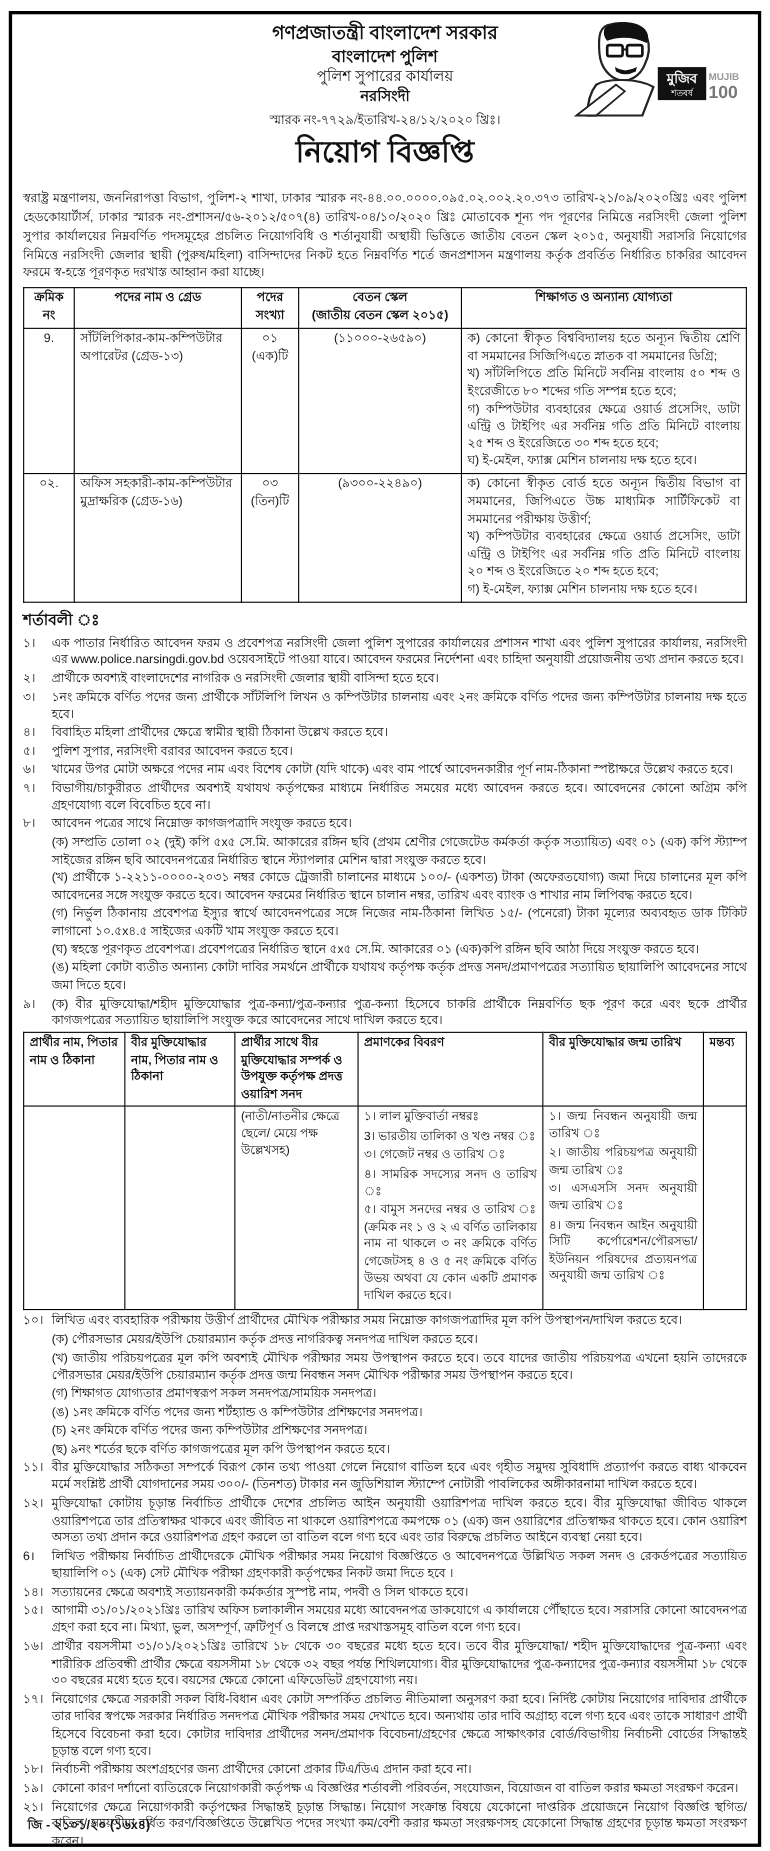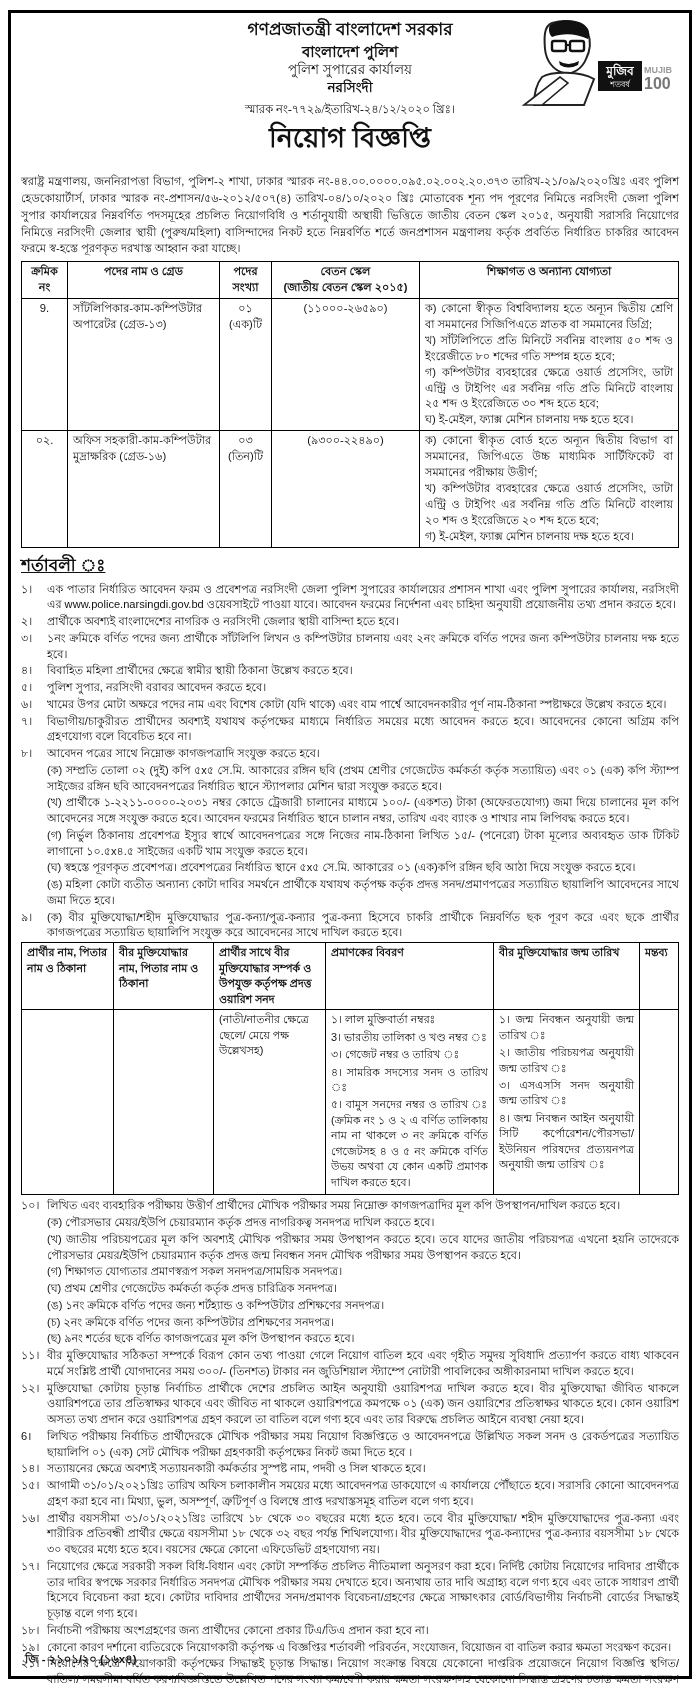--- a/index.html
+++ b/index.html
@@ -22,21 +22,21 @@
   .logo{position:absolute;right:0;top:-2px;width:165px;height:92px;}
   .title{text-align:center;font-size:27px;font-weight:bold;margin:4px 0 20px 0;line-height:1.1;}
   .intro{font-size:11.2px;line-height:1.5;text-align:justify;margin:0 0 4px 0;}
   
   table{border-collapse:collapse;width:100%;}
   th,td{border:1.6px solid #000;padding:2px 5px;vertical-align:top;font-size:11.2px;line-height:1.42;}
   th{font-weight:bold;text-align:center;}
   .center{text-align:center;}
   .qline{text-align:justify;}
   
-  .cond-title{font-weight:bold;font-size:17px;margin:4px 0 2px 0;text-decoration:underline;}
+  .cond-title{font-weight:bold;font-size:14px;margin:4px 0 2px 0;}
   .cond{display:flex;font-size:11.1px;line-height:1.42;margin-bottom:1px;}
   .cnum{flex:0 0 26px;}
   .ctext{flex:1;text-align:justify;}
   .sub{padding-left:26px;font-size:11.1px;line-height:1.42;text-align:justify;margin-bottom:1px;}
   .mukti-wrap{margin:0 0 3px 0;}
   .mukti th{font-size:10.9px;font-weight:bold;text-align:left;}
   .mukti td{font-size:10.9px;}
   .mline{margin-bottom:2px;text-align:justify;}
   .tall-empty{height:150px;}
   .print-code{position:absolute;left:14px;bottom:6px;font-size:11.5px;font-weight:bold;}
@@ -220,21 +220,20 @@
       </table>
     </div>
 
     <div class="cond">
         <span class="cnum">১০।</span>
         <span class="ctext">লিখিত এবং ব্যবহারিক পরীক্ষায় উত্তীর্ণ প্রার্থীদের মৌখিক পরীক্ষার সময় নিম্নোক্ত কাগজপত্রাদির মূল কপি উপস্থাপন/দাখিল করতে হবে।</span>
       </div>
     <div class="sub">(ক) পৌরসভার মেয়র/ইউপি চেয়ারম্যান কর্তৃক প্রদত্ত নাগরিকত্ব সনদপত্র দাখিল করতে হবে।</div>
     <div class="sub">(খ) জাতীয় পরিচয়পত্রের মূল কপি অবশ্যই মৌখিক পরীক্ষার সময় উপস্থাপন করতে হবে। তবে যাদের জাতীয় পরিচয়পত্র এখনো হয়নি তাদেরকে পৌরসভার মেয়র/ইউপি চেয়ারম্যান কর্তৃক প্রদত্ত জন্ম নিবন্ধন সনদ মৌখিক পরীক্ষার সময় উপস্থাপন করতে হবে।</div>
     <div class="sub">(গ) শিক্ষাগত যোগ্যতার প্রমাণস্বরূপ সকল সনদপত্র/সাময়িক সনদপত্র।</div>
-    <div class="sub">(ঘ) প্রথম শ্রেণীর গেজেটেড কর্মকর্তা কর্তৃক প্রদত্ত চারিত্রিক সনদপত্র।</div>
     <div class="sub">(ঙ) ১নং ক্রমিকে বর্ণিত পদের জন্য শর্টহ্যান্ড ও কম্পিউটার প্রশিক্ষণের সনদপত্র।</div>
     <div class="sub">(চ) ২নং ক্রমিকে বর্ণিত পদের জন্য কম্পিউটার প্রশিক্ষণের সনদপত্র।</div>
     <div class="sub">(ছ) ৯নং শর্তের ছকে বর্ণিত কাগজপত্রের মূল কপি উপস্থাপন করতে হবে।</div>
     <div class="cond">
         <span class="cnum">১১।</span>
         <span class="ctext">বীর মুক্তিযোদ্ধার সঠিকতা সম্পর্কে বিরূপ কোন তথ্য পাওয়া গেলে নিয়োগ বাতিল হবে এবং গৃহীত সমুদয় সুবিধাদি প্রত্যার্পণ করতে বাধ্য থাকবেন মর্মে সংশ্লিষ্ট প্রার্থী যোগদানের সময় ৩০০/- (তিনশত) টাকার নন জুডিশিয়াল স্ট্যাম্পে নোটারী পাবলিকের অঙ্গীকারনামা দাখিল করতে হবে।</span>
       </div>
     <div class="cond">
         <span class="cnum">১২।</span>
         <span class="ctext">মুক্তিযোদ্ধা কোটায় চূড়ান্ত নির্বাচিত প্রার্থীকে দেশের প্রচলিত আইন অনুযায়ী ওয়ারিশপত্র দাখিল করতে হবে। বীর মুক্তিযোদ্ধা জীবিত থাকলে ওয়ারিশপত্রে তার প্রতিস্বাক্ষর থাকবে এবং জীবিত না থাকলে ওয়ারিশপত্রে কমপক্ষে ০১ (এক) জন ওয়ারিশের প্রতিস্বাক্ষর থাকতে হবে। কোন ওয়ারিশ অসত্য তথ্য প্রদান করে ওয়ারিশপত্র গ্রহণ করলে তা বাতিল বলে গণ্য হবে এবং তার বিরুদ্ধে প্রচলিত আইনে ব্যবস্থা নেয়া হবে।</span>

